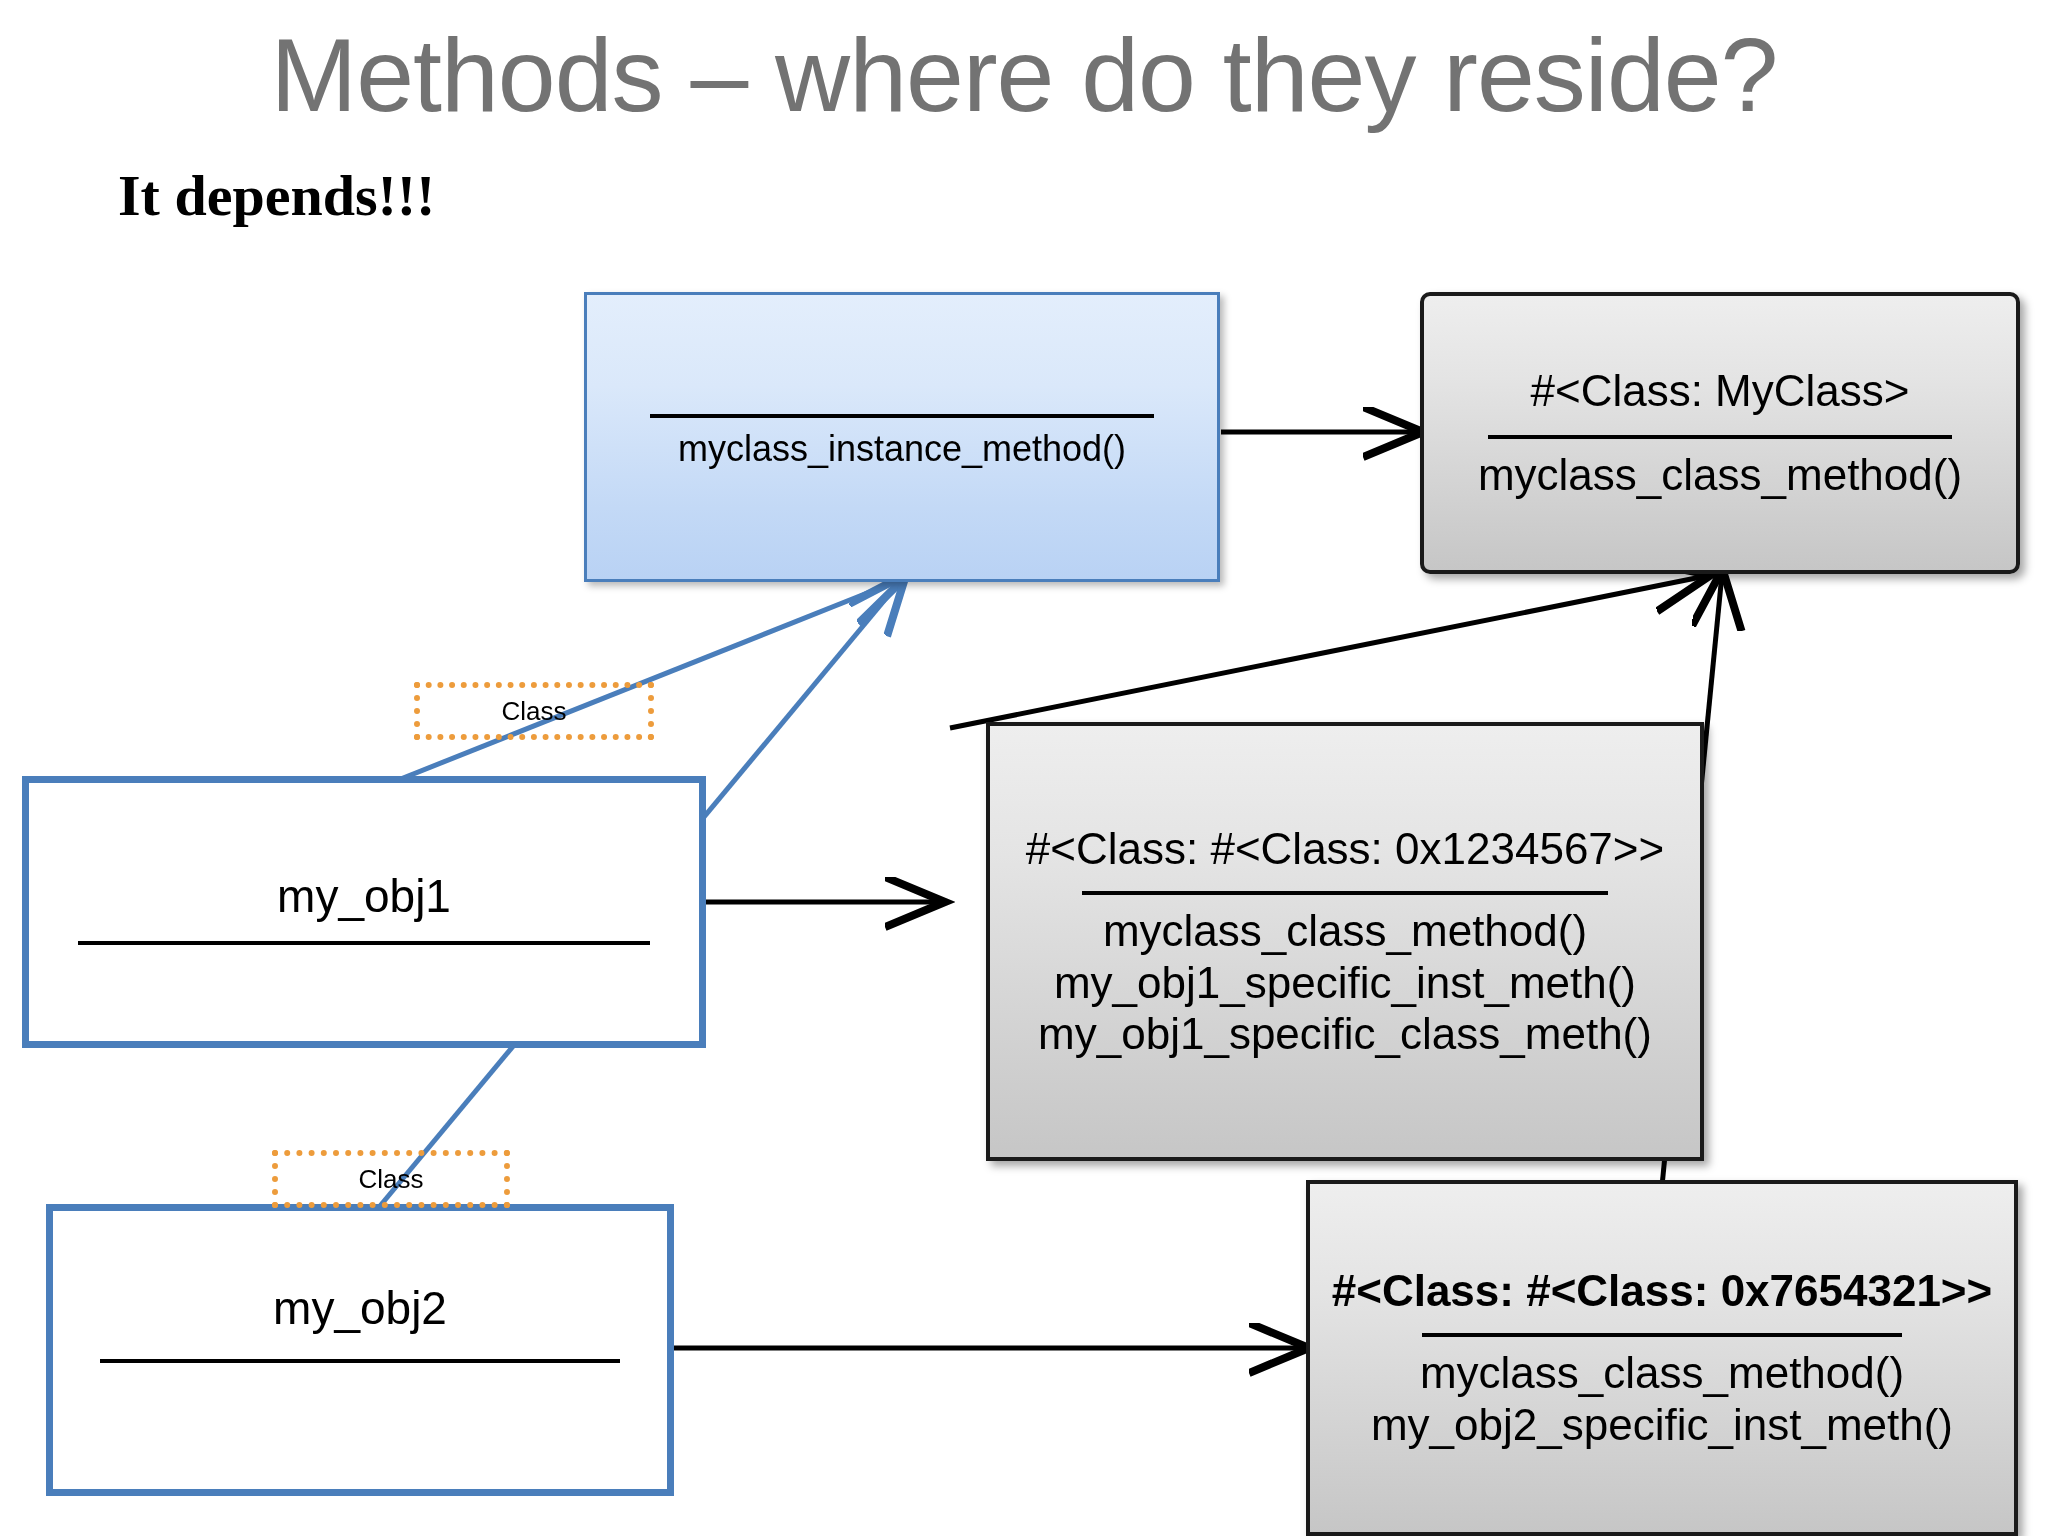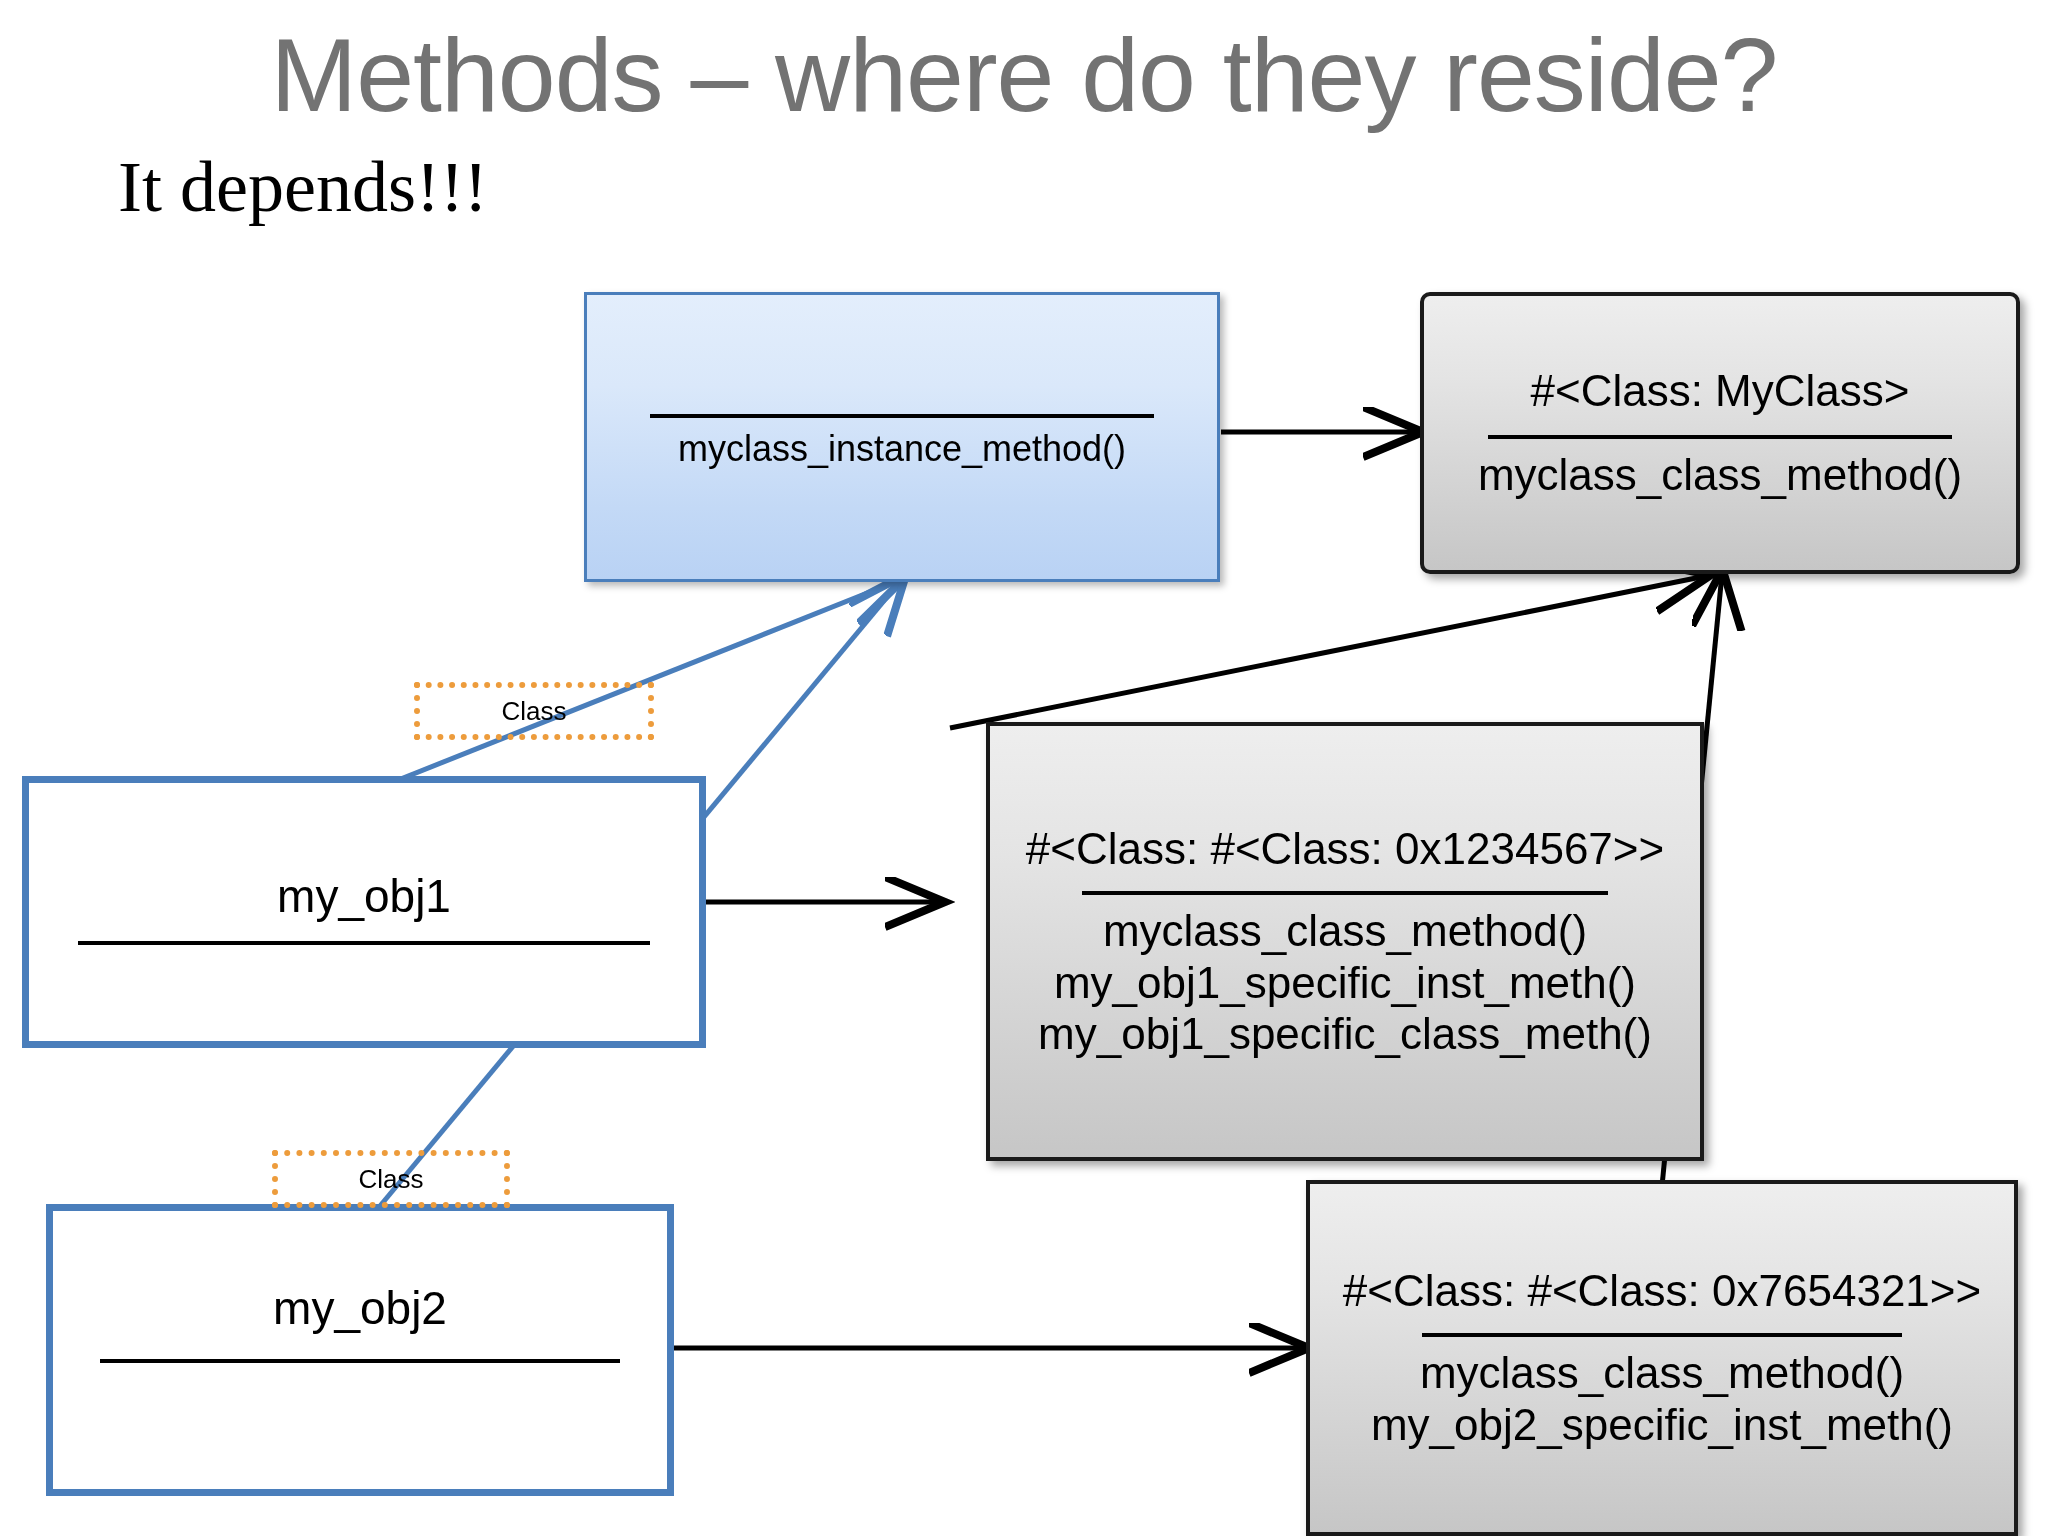--- a/index.html
+++ b/index.html
@@ -28,24 +28,24 @@
     font-family: "Liberation Sans", sans-serif;
     font-size: 104px;
     font-weight: 400;
     color: #737373;
     letter-spacing: -1px;
     white-space: nowrap;
   }
   #slide-subtitle {
     position: absolute;
     left: 118px;
-    top: 146px;
+    top: 162px;
     font-family: "Liberation Serif", serif;
-    font-size: 72px;
-    font-weight: 400;
+    font-size: 58px;
+    font-weight: 700;
     color: #000000;
     white-space: nowrap;
   }
 
   
   .box {
     position: absolute;
     box-sizing: border-box;
     display: flex;
     flex-direction: column;
@@ -179,19 +179,19 @@
 
   <div class="box box-grey" style="left:946px; top:722px; width:718px; height:439px; padding:16px 18px;margin-left:40px;">
     <div class="name" style="font-size:44px; margin-bottom:6px;">#&lt;Class: #&lt;Class: 0x1234567&gt;&gt;</div>
     <div class="sep" style="width:78%;"></div>
     <div class="member" style="font-size:44px;">myclass_class_method()</div>
     <div class="member" style="font-size:44px;">my_obj1_specific_inst_meth()</div>
     <div class="member" style="font-size:44px;">my_obj1_specific_class_meth()</div>
   </div>
 
   <div class="box box-grey" style="left:1306px; top:1180px; width:712px; height:356px; padding:16px 18px;">
-    <div class="name" style="font-size:44px; margin-bottom:6px;">#&lt;Class: #&lt;Class: 0x7654321&gt;&gt;</div>
+    <div class="name" style="font-size:44px; margin-bottom:6px;font-weight:bold;">#&lt;Class: #&lt;Class: 0x7654321&gt;&gt;</div>
     <div class="sep" style="width:72%;"></div>
     <div class="member" style="font-size:44px;">myclass_class_method()</div>
     <div class="member" style="font-size:44px;">my_obj2_specific_inst_meth()</div>
   </div>
 
 </div>
 
 </body></html>

